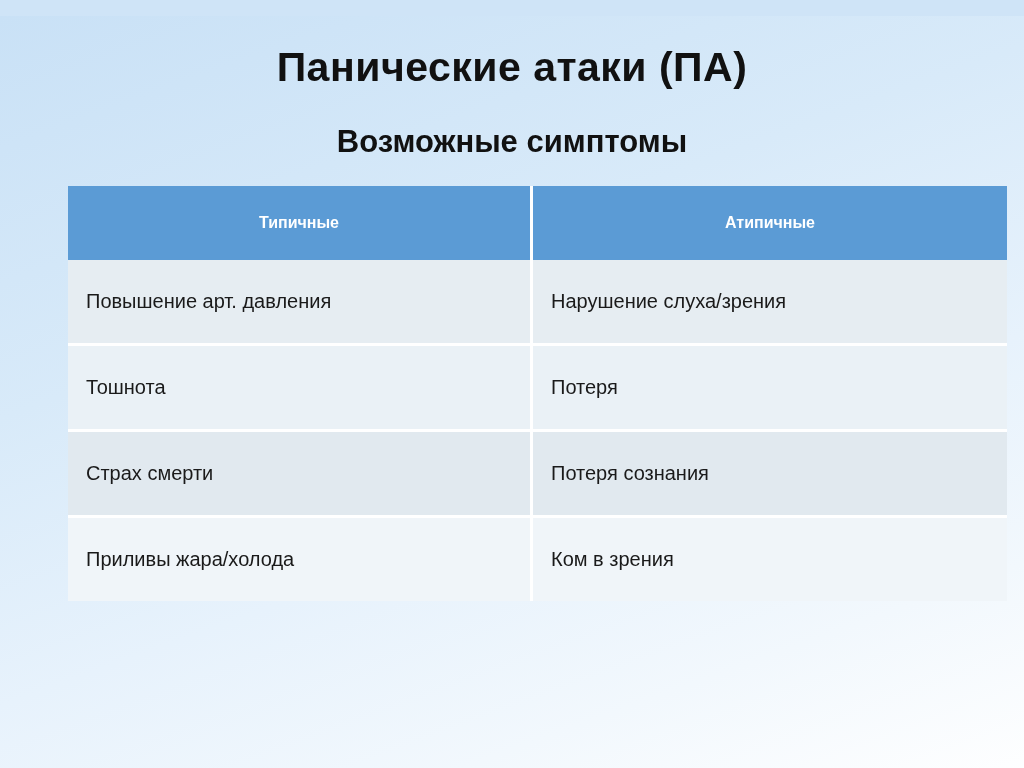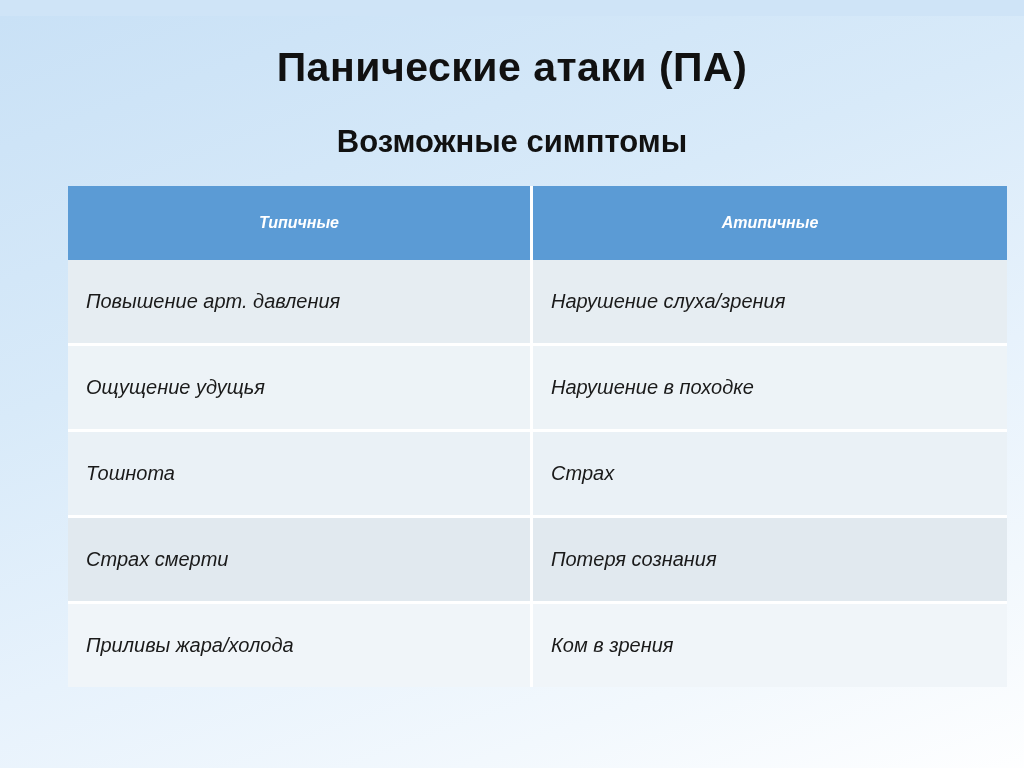--- a/index.html
+++ b/index.html
@@ -47,21 +47,20 @@
   .table-wrap {
     position: absolute;
     left: 68px;
     top: 170px;
     width: 932px;
   }
   table.symptoms {
     border-collapse: collapse;
     width: 932px;
     table-layout: fixed;
-    font-style: italic;
   }
   table.symptoms th {
     background: #5b9bd5;
     color: #ffffff;
     font-size: 16px;
     font-weight: bold;
     height: 72px;
     text-align: center;
     vertical-align: middle;
     border-right: 3px solid #ffffff;
@@ -108,27 +107,23 @@
         <tr>
           <th class="col-left">Типичные</th>
           <th class="col-right">Атипичные</th>
         </tr>
       </thead>
       <tbody>
         <tr class="shade-a">
           <td>Повышение арт. давления</td>
           <td>Нарушение слуха/зрения</td>
         </tr>
-        <tr class="shade-b">
-          <td>Ощущение удущья</td>
-          <td>Нарушение в походке</td>
-        </tr>
         <tr class="shade-d">
           <td>Тошнота</td>
-          <td>Страх</td>
+          <td>Потеря</td>
         </tr>
         <tr class="shade-e">
           <td>Страх смерти</td>
           <td>Потеря сознания</td>
         </tr>
         <tr class="shade-f">
           <td>Приливы жара/холода</td>
           <td>Ком в зрения</td>
         </tr>
       </tbody>

